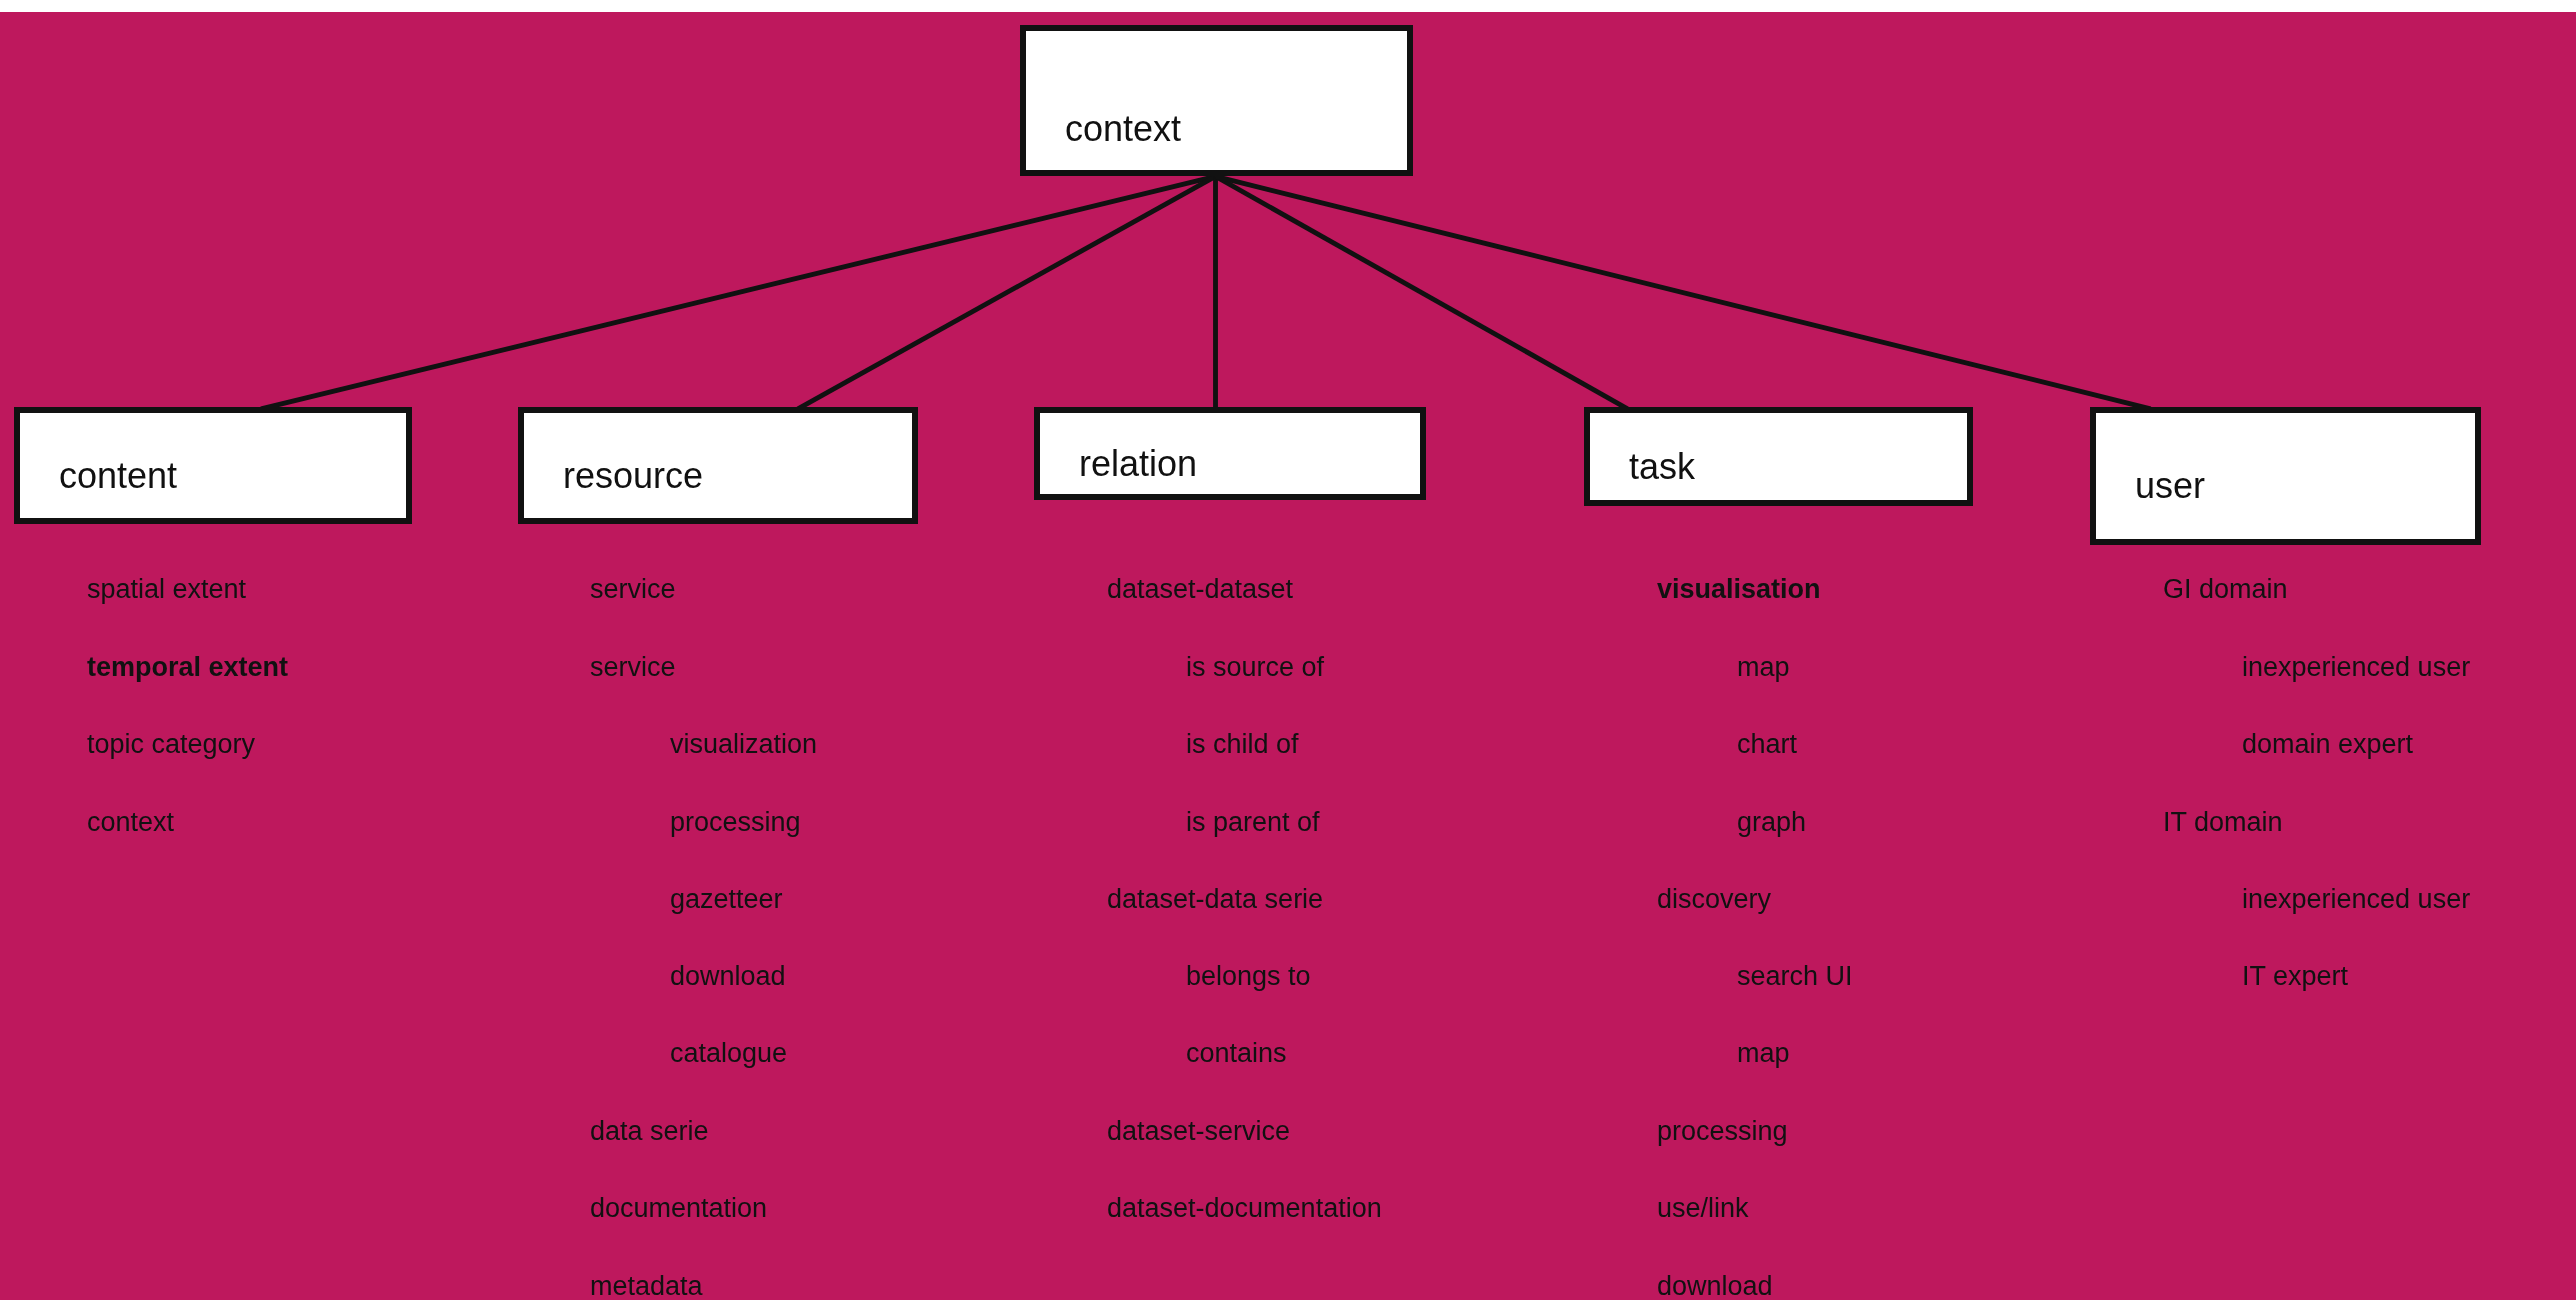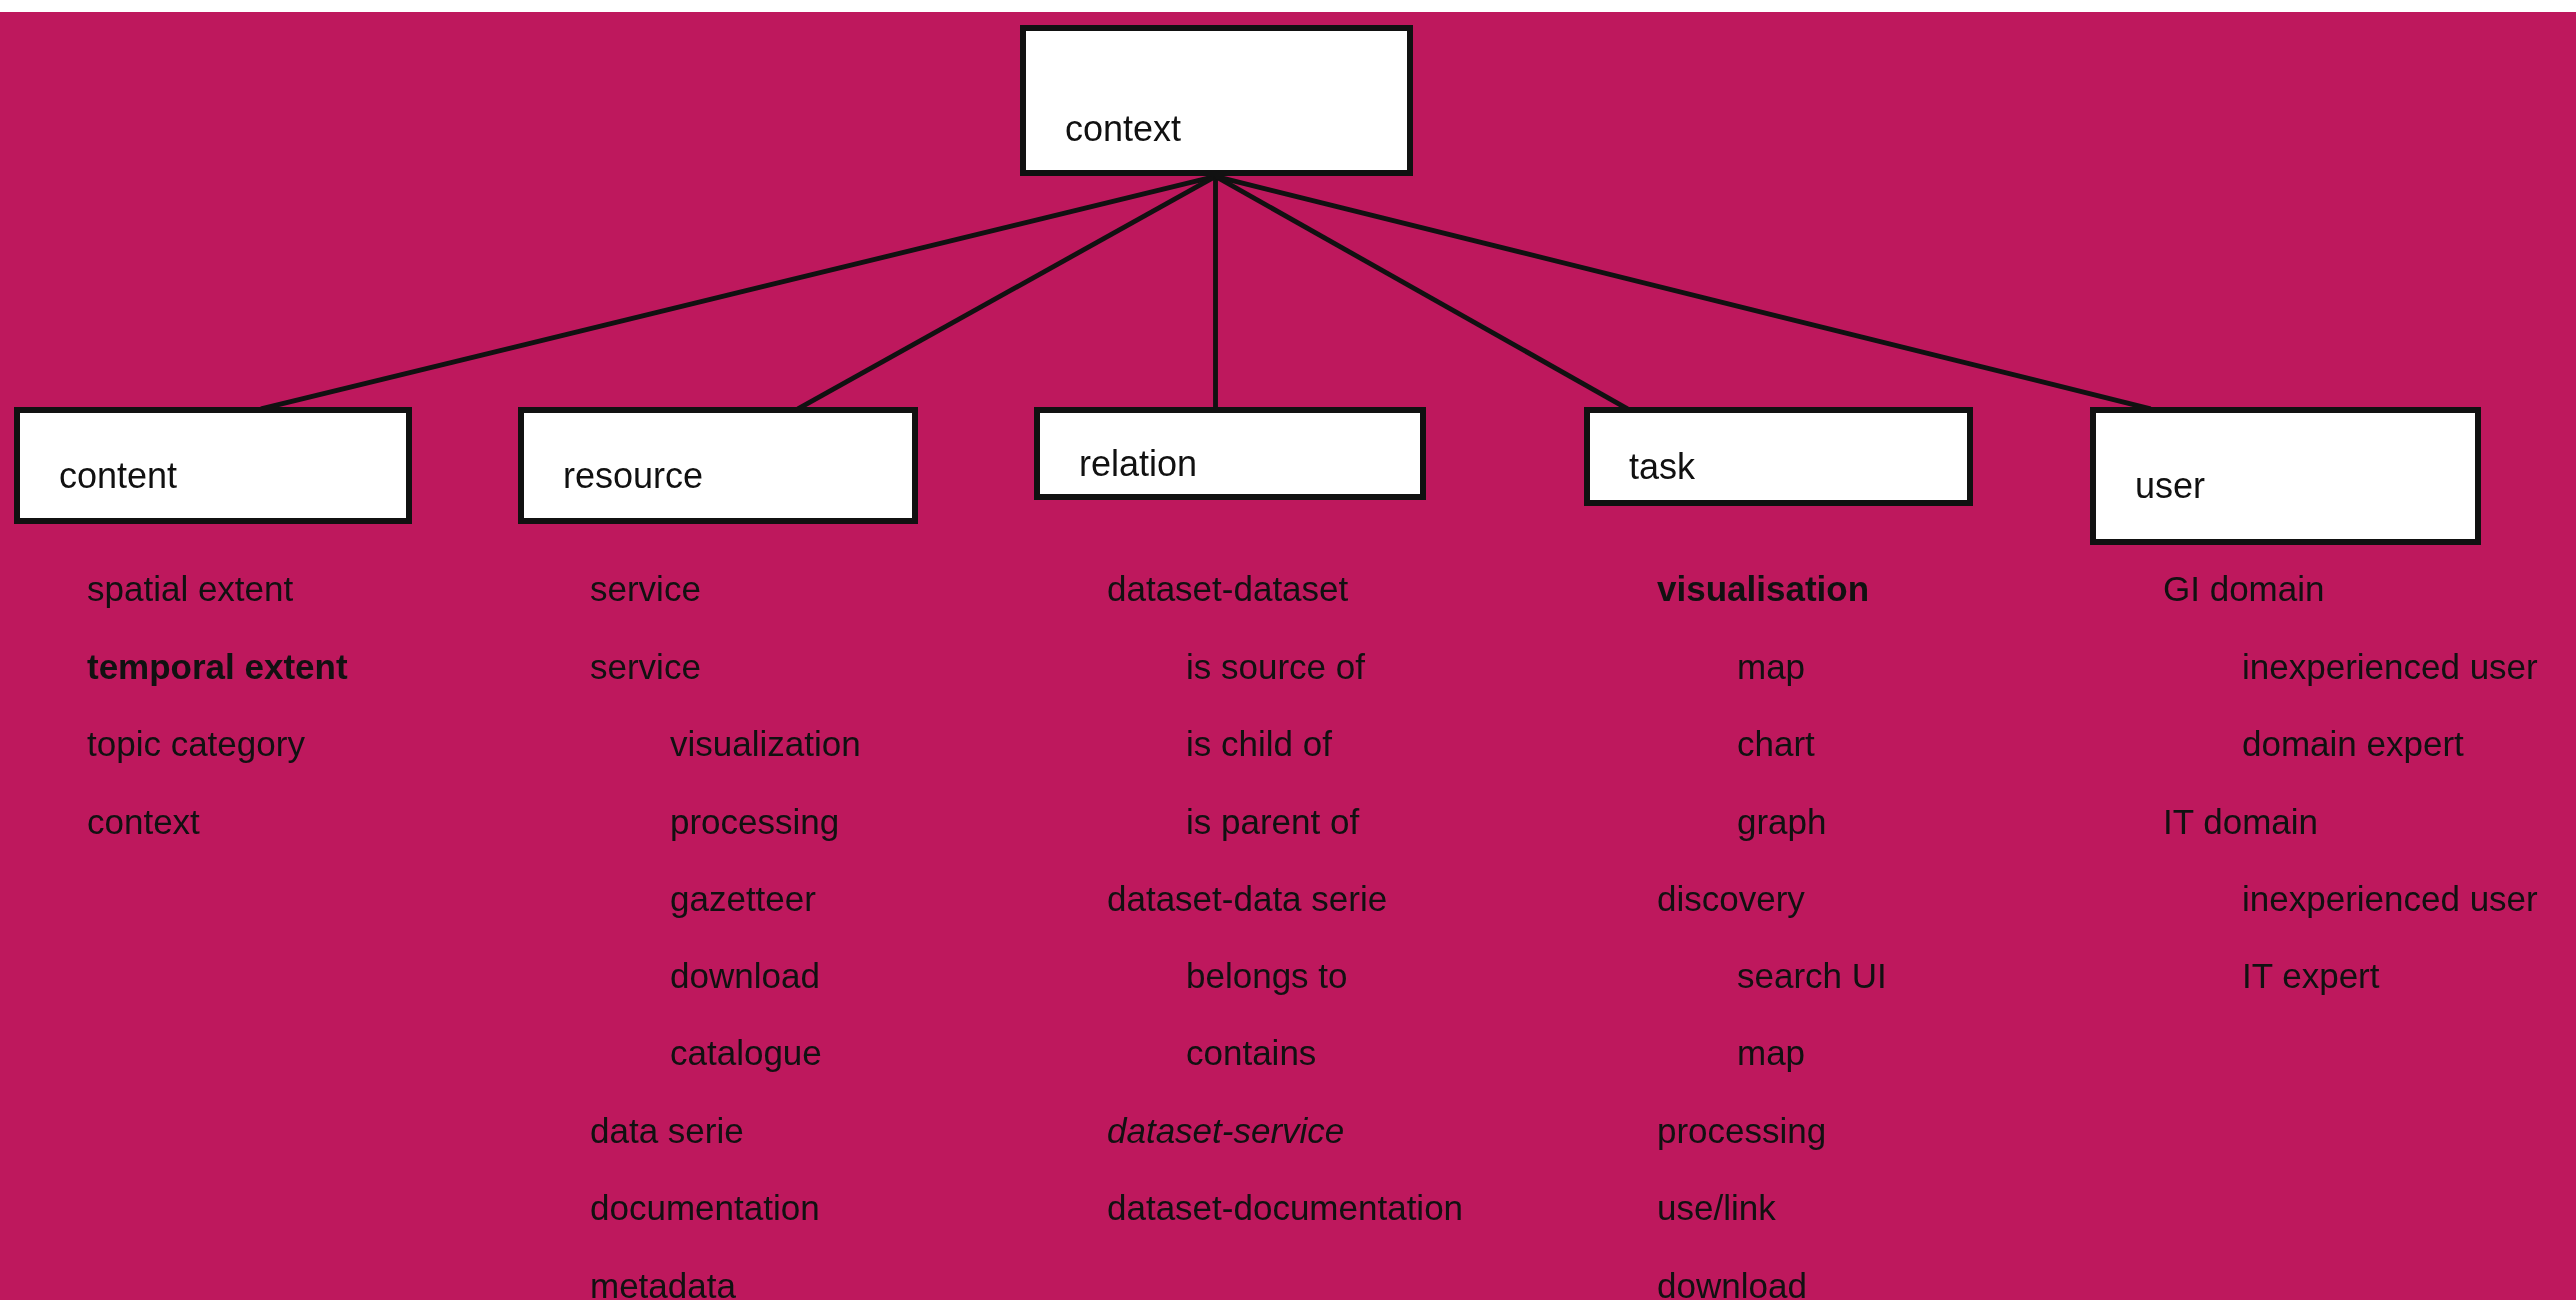--- a/index.html
+++ b/index.html
@@ -36,21 +36,21 @@
     transform: translateY(9.7px);
     white-space: nowrap;
   }
   #root-box {
     left: 1020px; top: 13px;
     width: 393px; height: 151px;
   }
   #root-box .node-label { transform: translateY(28px); }
   .tree-item {
     position: absolute;
-    font-size: 35px;
+    font-size: 27px;
     line-height: 40px;
     white-space: nowrap;
     text-align: right;
   }
 </style>
 </head>
 <body>
 
 <div id="canvas">
 
@@ -90,21 +90,21 @@
       <div class="node-box" style="left: 1034px; top: 395px; width: 392px; height: 93px;">
         <span class="node-label">relation</span>
       </div>
       <div class="tree-item" style="left: 1107px; top: 557px;">dataset-dataset</div>
       <div class="tree-item" style="left: 1186px; top: 635px;">is source of</div>
       <div class="tree-item" style="left: 1186px; top: 712px;">is child of</div>
       <div class="tree-item" style="left: 1186px; top: 790px;">is parent of</div>
       <div class="tree-item" style="left: 1107px; top: 867px;">dataset-data serie</div>
       <div class="tree-item" style="left: 1186px; top: 944px;">belongs to</div>
       <div class="tree-item" style="left: 1186px; top: 1021px;">contains</div>
-      <div class="tree-item" style="left: 1107px; top: 1099px; font-style: italic;">dataset-service</div>
+      <div class="tree-item" style="left: 1107px; top: 1099px;">dataset-service</div>
       <div class="tree-item" style="left: 1107px; top: 1176px;">dataset-documentation</div>
       <div class="node-box" style="left: 1584px; top: 395px; width: 389px; height: 99px;">
         <span class="node-label">task</span>
       </div>
       <div class="tree-item" style="left: 1657px; top: 557px; font-weight: bold;">visualisation</div>
       <div class="tree-item" style="left: 1737px; top: 635px;">map</div>
       <div class="tree-item" style="left: 1737px; top: 712px;">chart</div>
       <div class="tree-item" style="left: 1737px; top: 790px;">graph</div>
       <div class="tree-item" style="left: 1657px; top: 867px;">discovery</div>
       <div class="tree-item" style="left: 1737px; top: 944px;">search UI</div>

